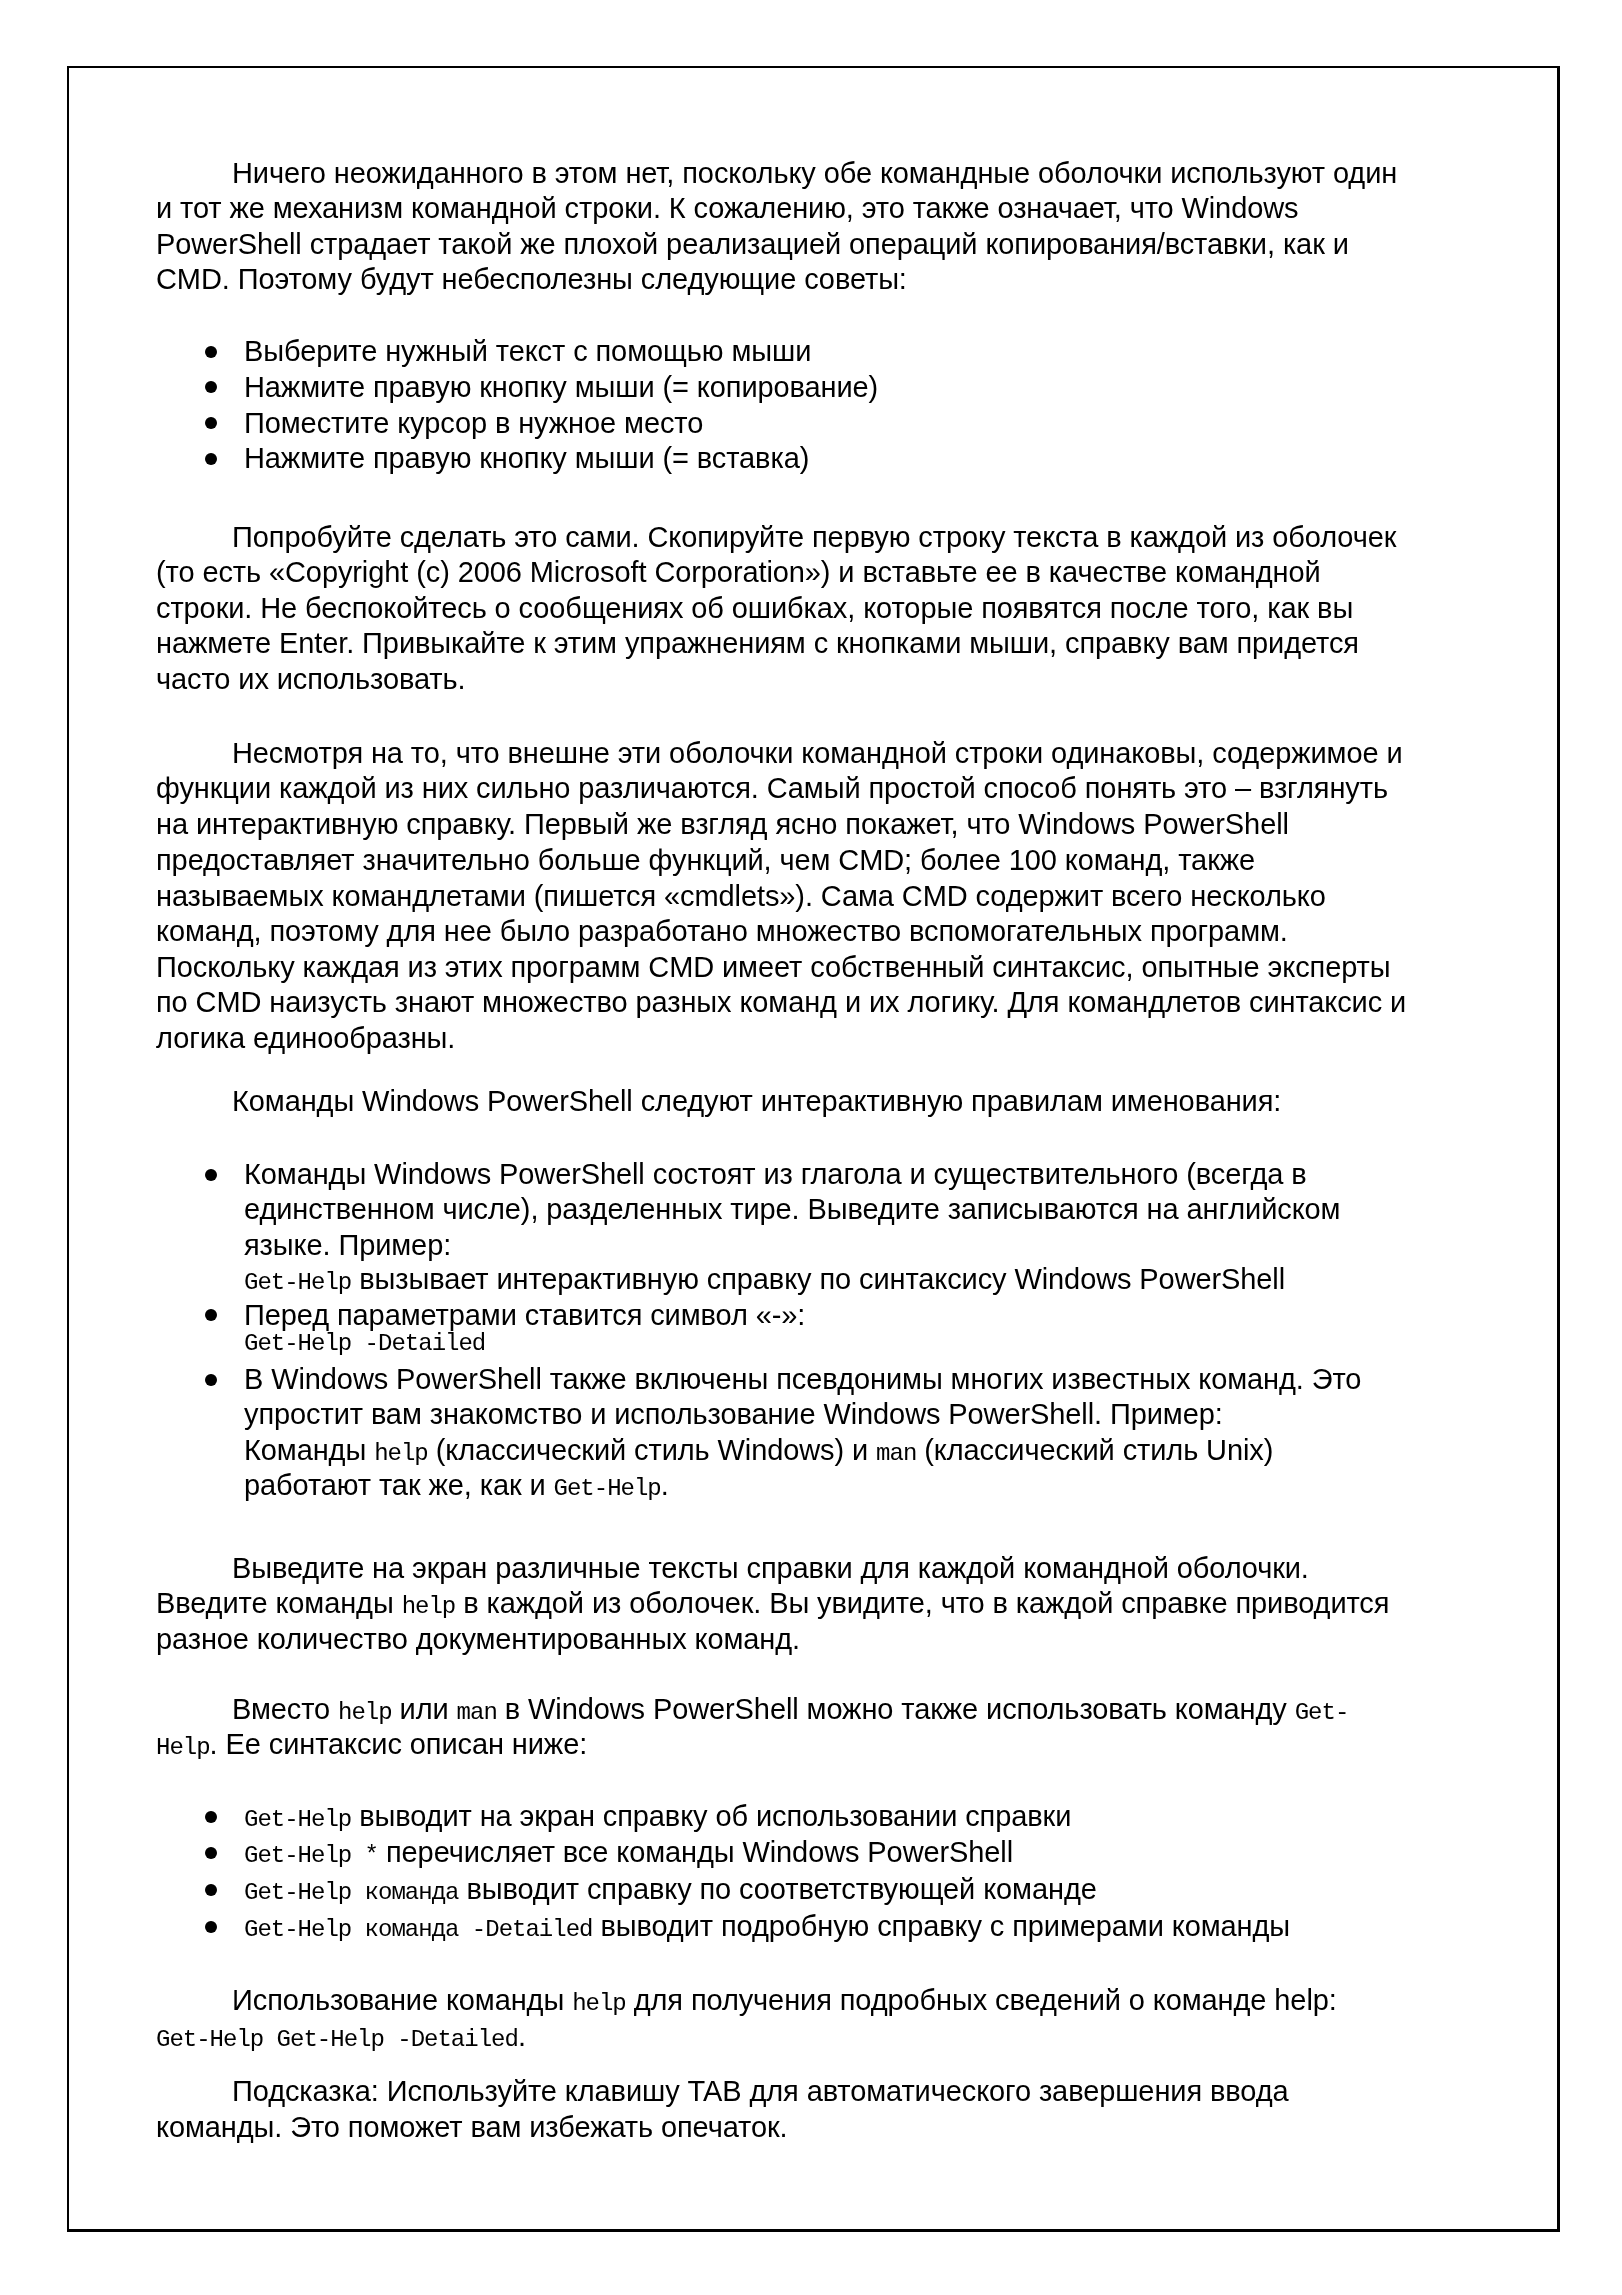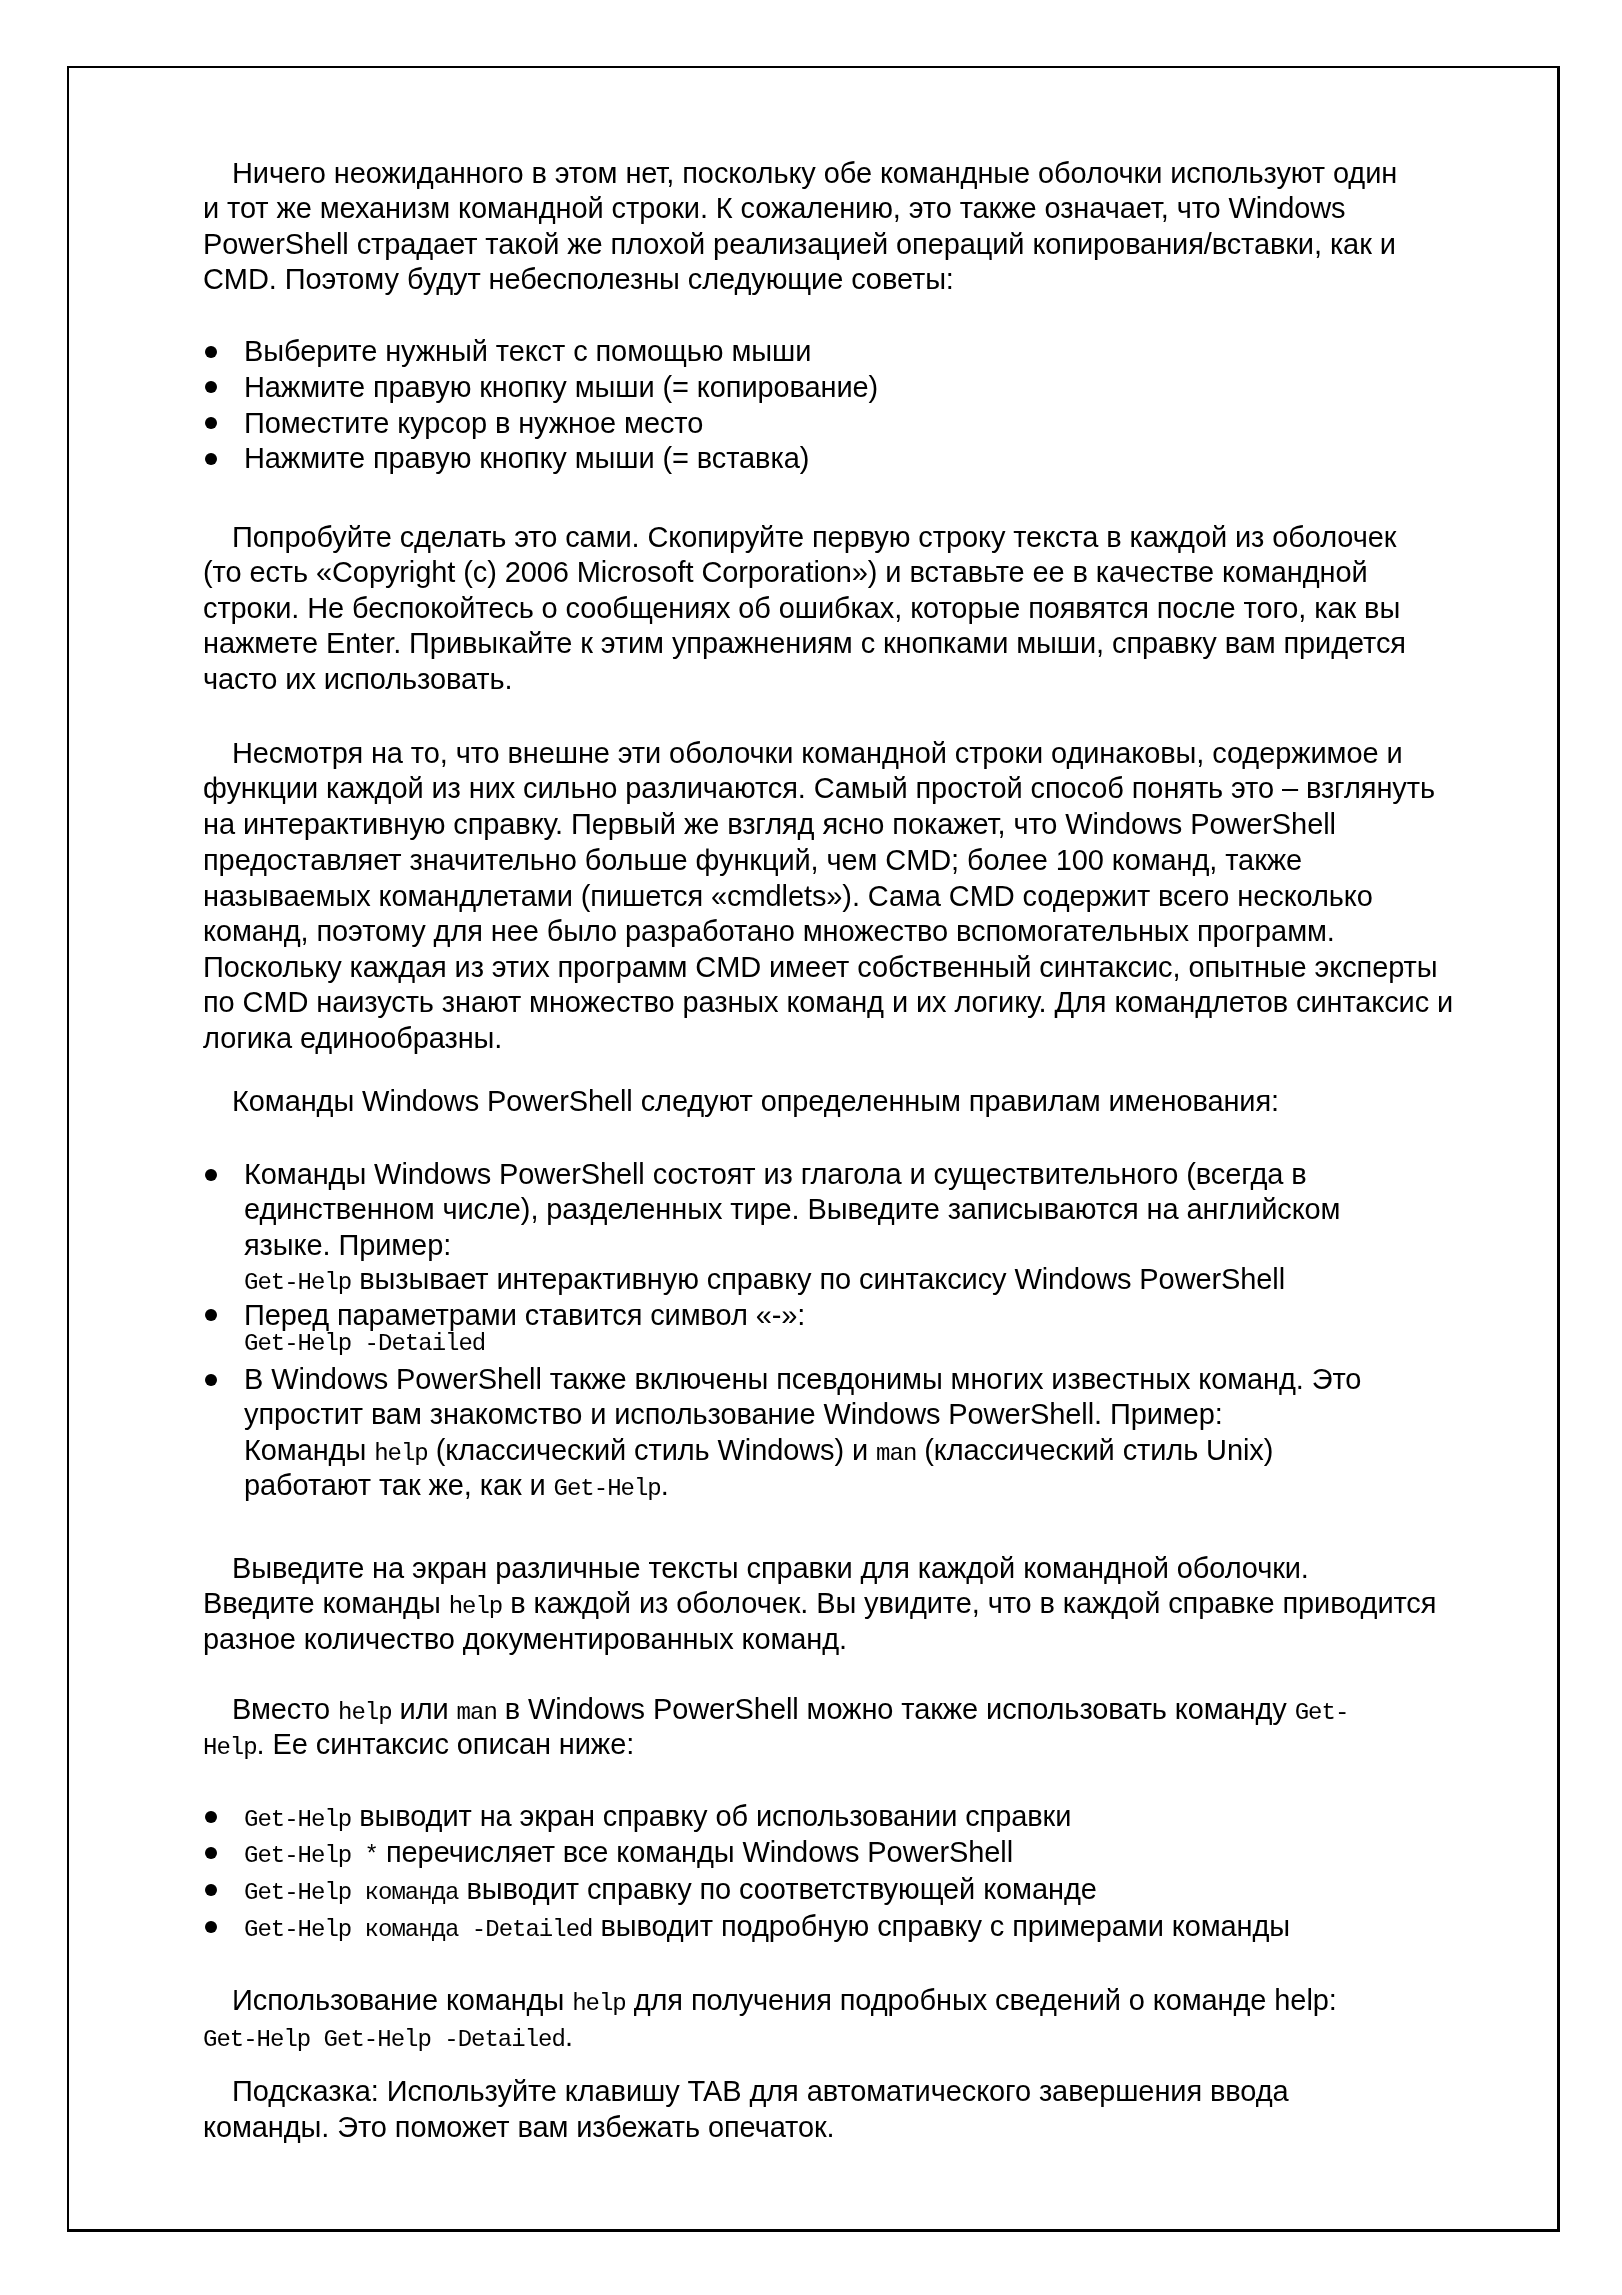--- a/index.html
+++ b/index.html
@@ -2,21 +2,21 @@
 <html style="font-size:10.5px"><head>
 <meta charset="utf-8">
 <style>
   html, body { margin: 0; padding: 0; background: #ffffff; }
   body { width: 1622px; height: 2295px; position: relative; overflow: hidden;
          font-family: "Liberation Sans", sans-serif; color: #000000; }
   .page-frame { position: absolute; left: 67px; top: 66px; width: 1488px; height: 2161px;
                 border-top: 2.6px solid #000; border-left: 2.6px solid #000;
                 border-right: 3.9px solid #000; border-bottom: 3.9px solid #000; box-sizing: content-box; }
   .ln { position: absolute; font-size: 29px; line-height: 35px; white-space: pre; letter-spacing: -0.1px; }
-  .ln.body { left: 156px; margin-left: 47px; }
+  .ln.body { left: 156px; }
   .ln.indent { left: 232px; }
   .ln.item { left: 244px; }
   .bullet { position: absolute; left: 205px; width: 11.8px; height: 11.8px; border-radius: 50%; background: #000; }
   code, .mono { font-family: "Liberation Mono", "DejaVu Sans Mono", monospace; font-size: 24px; letter-spacing: -1px; }
 </style>
 </head>
 <body>
 
 <div class="page-frame"></div>
 
@@ -61,21 +61,21 @@
     <div class="ln body" style="top:771px">функции каждой из них сильно различаются. Самый простой способ понять это – взглянуть</div>
     <div class="ln body" style="top:807px">на интерактивную справку. Первый же взгляд ясно покажет, что Windows PowerShell</div>
     <div class="ln body" style="top:843px">предоставляет значительно больше функций, чем CMD; более 100 команд, также</div>
     <div class="ln body" style="top:879px">называемых командлетами (пишется «cmdlets»). Сама CMD содержит всего несколько</div>
     <div class="ln body" style="top:914px">команд, поэтому для нее было разработано множество вспомогательных программ.</div>
     <div class="ln body" style="top:950px">Поскольку каждая из этих программ CMD имеет собственный синтаксис, опытные эксперты</div>
     <div class="ln body" style="top:985px">по CMD наизусть знают множество разных команд и их логику. Для командлетов синтаксис и</div>
     <div class="ln body" style="top:1021px">логика единообразны.</div>
   </div>
 
-  <div class="ln indent" style="top:1084px">Команды Windows PowerShell следуют определенным правилам именования:</div>
+  <div class="ln indent" style="top:1084px">Команды Windows PowerShell следуют интерактивную правилам именования:</div>
 
   <div>
     <div>
       <span class="bullet" style="top:1169px"></span>
       <div class="ln item" style="top:1157px">Команды Windows PowerShell состоят из глагола и существительного (всегда в</div>
       <div class="ln item" style="top:1192px">единственном числе), разделенных тире. Выведите записываются на английском</div>
       <div class="ln item" style="top:1228px">языке. Пример:</div>
       <div class="ln item" style="top:1262px"><span class="mono">Get-Help</span><span> вызывает интерактивную справку по синтаксису Windows PowerShell</span></div>
     </div>
     <div>

